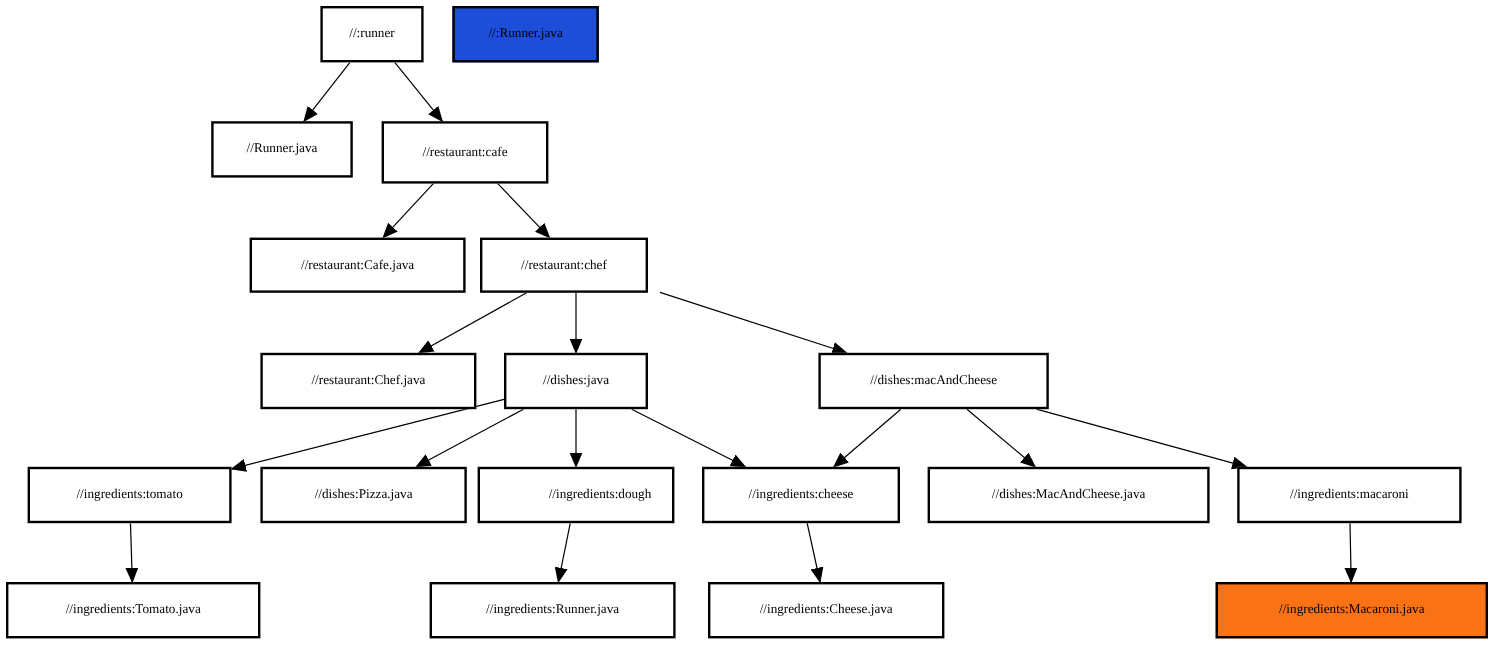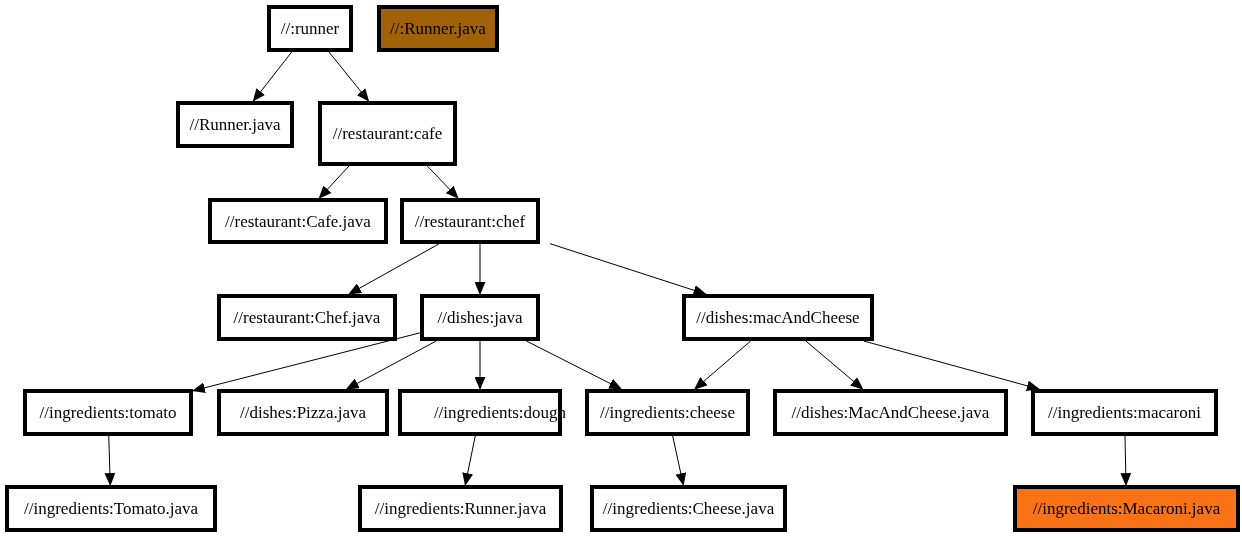--- a/index.html
+++ b/index.html
@@ -22,23 +22,23 @@
   .edges-svg {
     position: absolute;
     left: 0;
     top: 0;
     pointer-events: none;
   }
   .node {
     position: absolute;
     box-sizing: border-box;
     background: #ffffff;
-    border: 4px solid #a3a3a3;
+    border: 2px solid #a3a3a3;
     color: #000000;
-    font-size: 17px;
+    font-size: 11px;
     line-height: 1;
     display: flex;
     align-items: center;
     justify-content: center;
     white-space: nowrap;
     text-align: center;
   }
 </style>
 </head>
 <body>
@@ -66,23 +66,23 @@
         <line x1="805.828947368421" y1="341" x2="862.671052631579" y2="389" stroke="#000000" stroke-width="1" marker-end="url(#arrowhead)"></line>
         <line x1="863.7131578947368" y1="341" x2="1038.786842105263" y2="389" stroke="#000000" stroke-width="1" marker-end="url(#arrowhead)"></line>
         <line x1="108.734375" y1="436" x2="110.265625" y2="485" stroke="#000000" stroke-width="1" marker-end="url(#arrowhead)"></line>
         <line x1="475.2265625" y1="436" x2="465.2734375" y2="485" stroke="#000000" stroke-width="1" marker-end="url(#arrowhead)"></line>
         <line x1="672.640625" y1="436" x2="683.359375" y2="485" stroke="#000000" stroke-width="1" marker-end="url(#arrowhead)"></line>
         <line x1="1124.9895833333333" y1="436" x2="1126.0104166666667" y2="485" stroke="#000000" stroke-width="1" marker-end="url(#arrowhead)"></line>
       </g>
   </svg>
   <div id="node-layer">
       <div class="node" style="left: 267px; top: 5px; width: 86px; height: 47px; background: rgb(255, 255, 255); border-color: rgb(0, 0, 0); color: rgb(0, 0, 0);">//:runner</div>
-      <div class="node" style="left: 377px; top: 5px; width: 122px; height: 47px; background: #a16207; border-color: rgb(0, 0, 0); color: rgb(0, 0, 0);">//:Runner.java</div>
+      <div class="node" style="left: 377px; top: 5px; width: 122px; height: 47px; background: #1d4ed8; border-color: rgb(0, 0, 0); color: rgb(0, 0, 0);">//:Runner.java</div>
       <div class="node" style="left: 176px; top: 101px; width: 118px; height: 47px; background: rgb(255, 255, 255); border-color: rgb(0, 0, 0); color: rgb(0, 0, 0);">//Runner.java</div>
-      <div class="node" style="left: 318px; top: 101px; width: 139px; height: 65px; background: rgb(255, 255, 255); border-color: rgb(0, 0, 0); color: rgb(0, 0, 0);">//restaurant:cafe</div>
+      <div class="node" style="left: 318px; top: 101px; width: 139px; height: 52px; background: rgb(255, 255, 255); border-color: rgb(0, 0, 0); color: rgb(0, 0, 0);">//restaurant:cafe</div>
       <div class="node" style="left: 208px; top: 198px; width: 180px; height: 46px; background: rgb(255, 255, 255); border-color: rgb(0, 0, 0); color: rgb(0, 0, 0);">//restaurant:Cafe.java</div>
       <div class="node" style="left: 400px; top: 198px; width: 140px; height: 46px; background: rgb(255, 255, 255); border-color: rgb(0, 0, 0); color: rgb(0, 0, 0);">//restaurant:chef</div>
       <div class="node" style="left: 217px; top: 294px; width: 180px; height: 47px; background: rgb(255, 255, 255); border-color: rgb(0, 0, 0); color: rgb(0, 0, 0);">//restaurant:Chef.java</div>
       <div class="node" style="left: 420px; top: 294px; width: 120px; height: 47px; background: rgb(255, 255, 255); border-color: rgb(0, 0, 0); color: rgb(0, 0, 0);">//dishes:java</div>
       <div class="node" style="left: 682px; top: 294px; width: 192px; height: 47px; background: rgb(255, 255, 255); border-color: rgb(0, 0, 0); color: rgb(0, 0, 0);">//dishes:macAndCheese</div>
       <div class="node" style="left: 23px; top: 389px; width: 170px; height: 47px; background: rgb(255, 255, 255); border-color: rgb(0, 0, 0); color: rgb(0, 0, 0);">//ingredients:tomato</div>
       <div class="node" style="left: 217px; top: 389px; width: 172px; height: 47px; background: rgb(255, 255, 255); border-color: rgb(0, 0, 0); color: rgb(0, 0, 0); text-align: right;">//dishes:Pizza.java</div>
       <div class="node" style="left: 398px; top: 389px; width: 164px; height: 47px; background: rgb(255, 255, 255); border-color: rgb(0, 0, 0); color: rgb(0, 0, 0); padding-left: 40px;">//ingredients:dough</div>
       <div class="node" style="left: 585px; top: 389px; width: 165px; height: 47px; background: rgb(255, 255, 255); border-color: rgb(0, 0, 0); color: rgb(0, 0, 0);">//ingredients:cheese</div>
       <div class="node" style="left: 773px; top: 389px; width: 235px; height: 47px; background: rgb(255, 255, 255); border-color: rgb(0, 0, 0); color: rgb(0, 0, 0);">//dishes:MacAndCheese.java</div>

